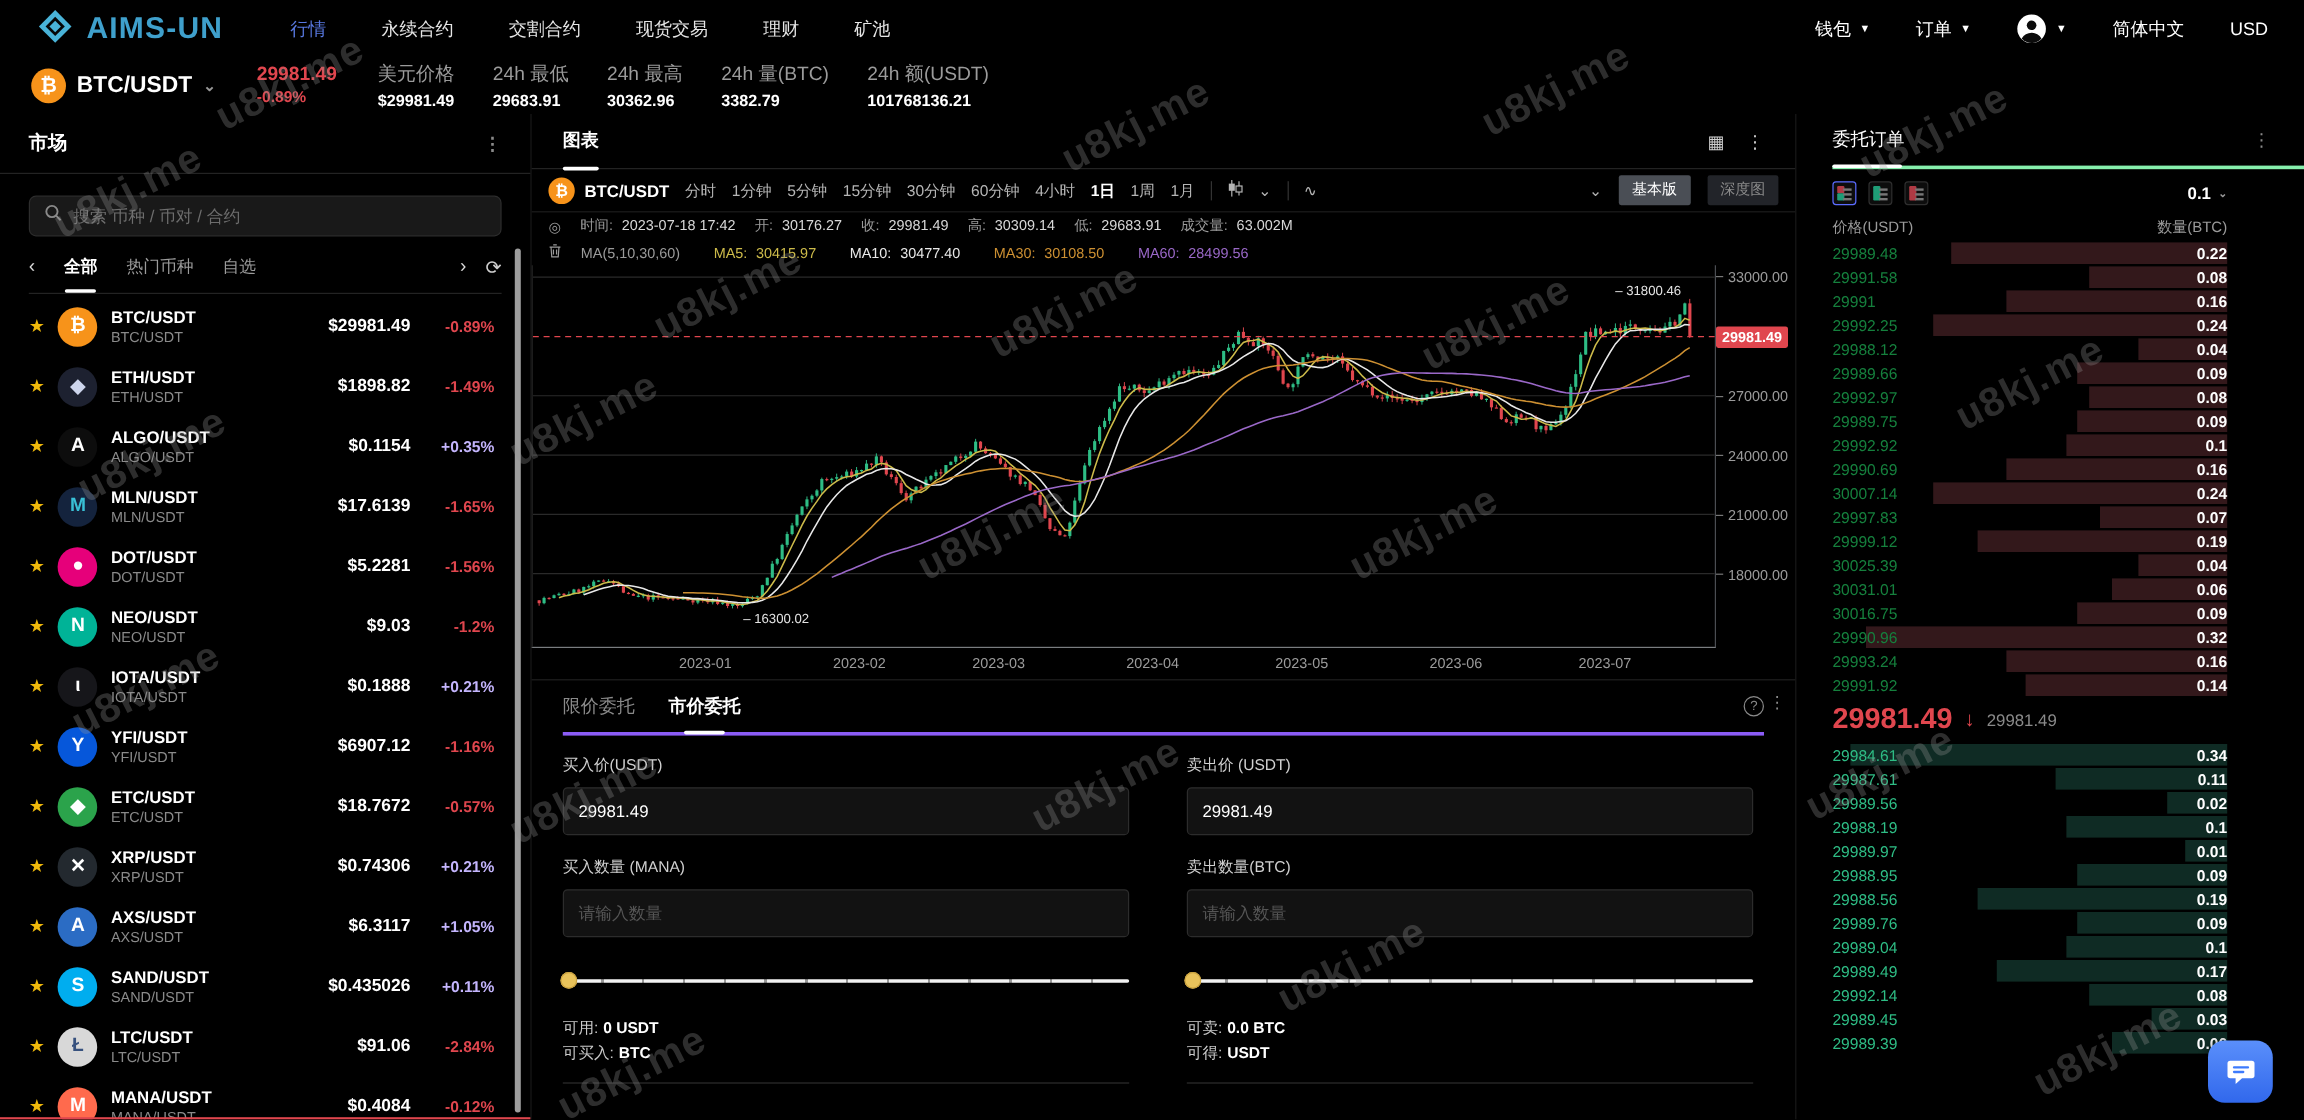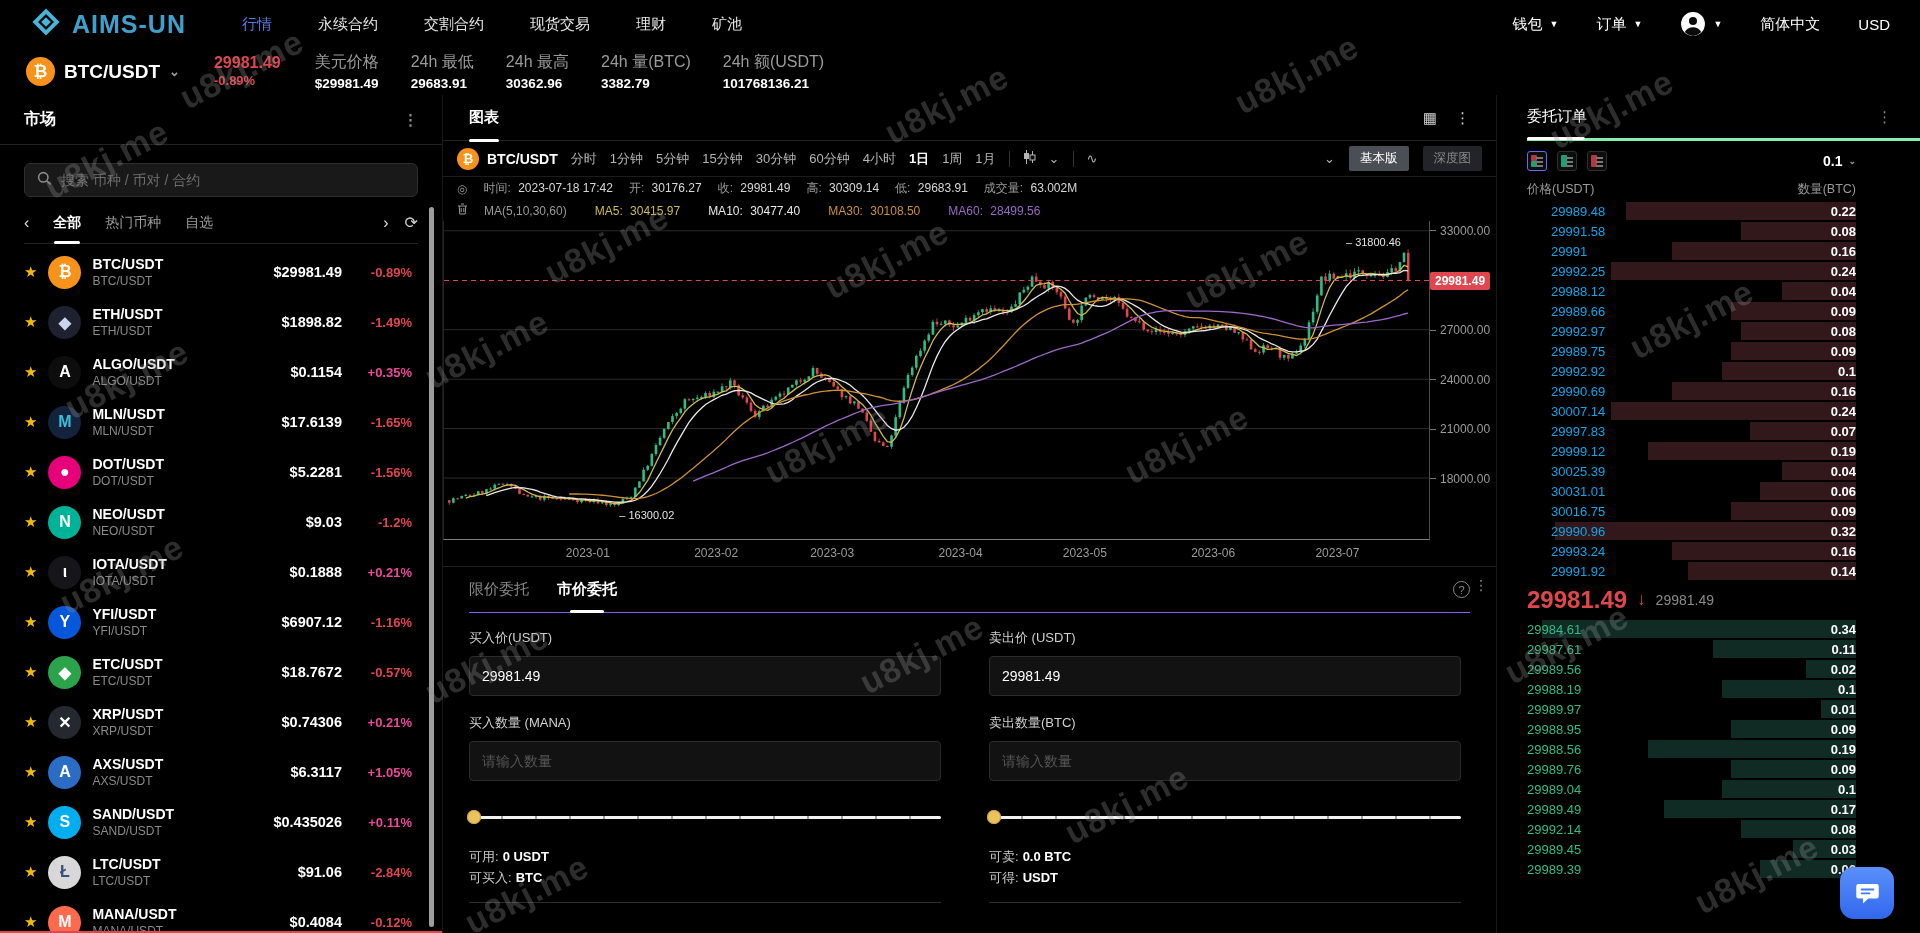--- a/index.html
+++ b/index.html
@@ -50,21 +50,21 @@
   .refresh{color:#cfcfcf;font-size:16px;cursor:pointer;}
   .coin-list{position:absolute;top:152px;bottom:0;left:0;right:0;overflow:hidden;}
   .coin-row{height:50px;display:flex;align-items:center;padding:0 30px 0 24px;cursor:pointer;}
   .star{color:#f0b90b;font-size:15px;margin-right:11px;}
   .coin-icon{width:33px;height:33px;border-radius:50%;display:flex;align-items:center;justify-content:center;font-weight:bold;font-size:16px;margin-right:11px;flex:none;}
   .coin-names{flex:1;min-width:0;}
   .coin-pair{font-size:14px;font-weight:bold;}
   .coin-sub{font-size:12px;color:#8a8a8a;margin-top:2px;}
   .coin-price{width:108px;text-align:right;font-size:14.5px;font-weight:bold;}
   .coin-change{width:70px;text-align:right;font-size:13px;font-weight:bold;}
-  .up{color:#ec4899;} .down{color:#e0464e;}
+  .up{color:#c4b5fd;} .down{color:#e0464e;}
   .sb-scrollbar{position:absolute;right:8px;top:112px;bottom:6px;width:5px;background:#b9b9b9;border-radius:3px;opacity:.85;}
   .sb-bottom-line{position:absolute;bottom:0;left:0;right:0;height:2px;background:#e0464e;}
 
   
   .chart-panel{height:472px;display:flex;flex-direction:column;border-bottom:1px solid #202020;position:relative;}
   .panel-tabs{height:46px;display:flex;align-items:center;padding:0 26px;border-bottom:1px solid #232323;font-size:15px;font-weight:bold;position:relative;}
   .panel-tab{position:relative;cursor:pointer;}
   .panel-tab::after{content:"";position:absolute;left:50%;transform:translateX(-50%);bottom:-15px;width:30px;height:3px;background:#fff;border-radius:2px;}
   .panel-tabs .icons{margin-left:auto;display:flex;gap:18px;color:#cfcfcf;font-size:15px;font-weight:normal;}
   .chart-toolbar{height:36px;display:flex;align-items:center;padding:0 14px;gap:13px;font-size:13px;color:#b5b5b5;border-bottom:1px solid #1c1c1c;}
@@ -84,21 +84,21 @@
   .plot-wrap svg{position:absolute;inset:0;width:100%;height:100%;}
   .y-axis{position:absolute;top:126px;bottom:26px;right:0;width:66px;}
   .ytick{position:absolute;left:0;display:flex;align-items:center;gap:4px;color:#9b9b9b;font-size:12px;transform:translateY(-50%);}
   .ytick .dash{width:6px;height:1px;background:#777;display:inline-block;}
   .price-tag{position:absolute;left:0;background:#e0464e;color:#fff;font-size:12px;font-weight:bold;padding:2px 5px;border-radius:2px;transform:translateY(-50%);}
   .x-axis{height:26px;position:relative;margin-right:66px;font-size:12px;color:#9b9b9b;}
   .xlabel{position:absolute;top:6px;transform:translateX(-50%);}
 
   
   .trade-panel{flex:1;position:relative;padding:0 26px;}
-  .trade-tabs{height:46px;display:flex;align-items:center;gap:28px;font-size:15px;border-bottom:1px solid #8b5cf6;position:relative;}
+  .trade-tabs{height:46px;display:flex;align-items:center;gap:28px;font-size:15px;border-bottom:3px solid #8b5cf6;position:relative;}
   .trade-tab{color:#8a8a8a;cursor:pointer;position:relative;}
   .trade-tab.active{color:#fff;font-weight:bold;}
   .trade-tab.active::after{content:"";position:absolute;left:50%;transform:translateX(-50%);bottom:-14px;width:34px;height:3px;background:#fff;border-radius:2px;}
   .help-ic{margin-left:auto;width:17px;height:17px;border:1px solid #8a8a8a;border-radius:50%;color:#8a8a8a;font-size:11px;display:flex;align-items:center;justify-content:center;cursor:pointer;}
   .panel-drag{position:absolute;right:-18px;top:10px;color:#8a8a8a;font-size:14px;letter-spacing:0;}
   .trade-form{display:flex;gap:48px;margin-top:16px;}
   .tcol{width:472px;}
   .tlabel{font-size:13px;color:#d0d0d0;}
   .tinput{margin-top:9px;width:100%;height:40px;background:#121212;border:1px solid #2c2c2c;border-radius:4px;color:#fff;font-size:14px;padding:0 12px;outline:0;font-family:inherit;}
   .tinput::placeholder{color:#555;}
@@ -123,21 +123,21 @@
   .mode-ic .r{background:#b03a44;} .mode-ic .g{background:#1f9e77;}
   .mode-ic::after{content:"";position:absolute;right:3px;top:5px;width:7px;height:1.5px;background:#777;box-shadow:0 4px 0 #777,0 8px 0 #777;}
   .tick-size{margin-left:auto;font-size:14px;font-weight:bold;display:flex;align-items:center;gap:6px;cursor:pointer;}
   .tick-size .caret{color:#9a9a9a;}
   .ob-cols{display:flex;justify-content:space-between;font-size:12.5px;color:#9a9a9a;padding-right:64px;height:20px;}
   .ob-row{height:20px;position:relative;display:flex;align-items:center;justify-content:space-between;padding-right:64px;font-size:13px;cursor:pointer;}
   .ob-row .bar{position:absolute;right:64px;top:1px;bottom:1px;}
   .ob-row.ask .bar{background:#33181b;}
   .ob-row.bid .bar{background:#0f2b24;}
   .ob-row .pr{position:relative;z-index:1;}
-  .ob-row.ask .pr{color:#0ea5e9;margin-left:24px;} .ob-row.bid .pr{color:#2ebd85;}
+  .ob-row.ask .pr{color:#15803d;} .ob-row.bid .pr{color:#2ebd85;}
   .ob-row .am{position:relative;z-index:1;color:#fff;font-weight:bold;}
   .ob-last{height:38px;display:flex;align-items:center;gap:10px;}
   .ob-last .big{font-size:24px;font-weight:bold;color:#e0464e;}
   .ob-last .arr{color:#e0464e;font-size:17px;font-weight:bold;}
   .ob-last .small{color:#8a8a8a;font-size:14px;}
 
   
   .watermark{position:absolute;color:#969696;opacity:.3;font-size:34px;font-weight:bold;letter-spacing:1px;transform:rotate(-27deg);pointer-events:none;z-index:40;}
   .chat-btn{position:absolute;right:26px;bottom:14px;width:54px;height:52px;border-radius:14px;background:linear-gradient(180deg,#5a8ffb,#3168ec);display:flex;align-items:center;justify-content:center;cursor:pointer;z-index:50;box-shadow:0 2px 8px rgba(0,0,0,.6);}
 </style>

